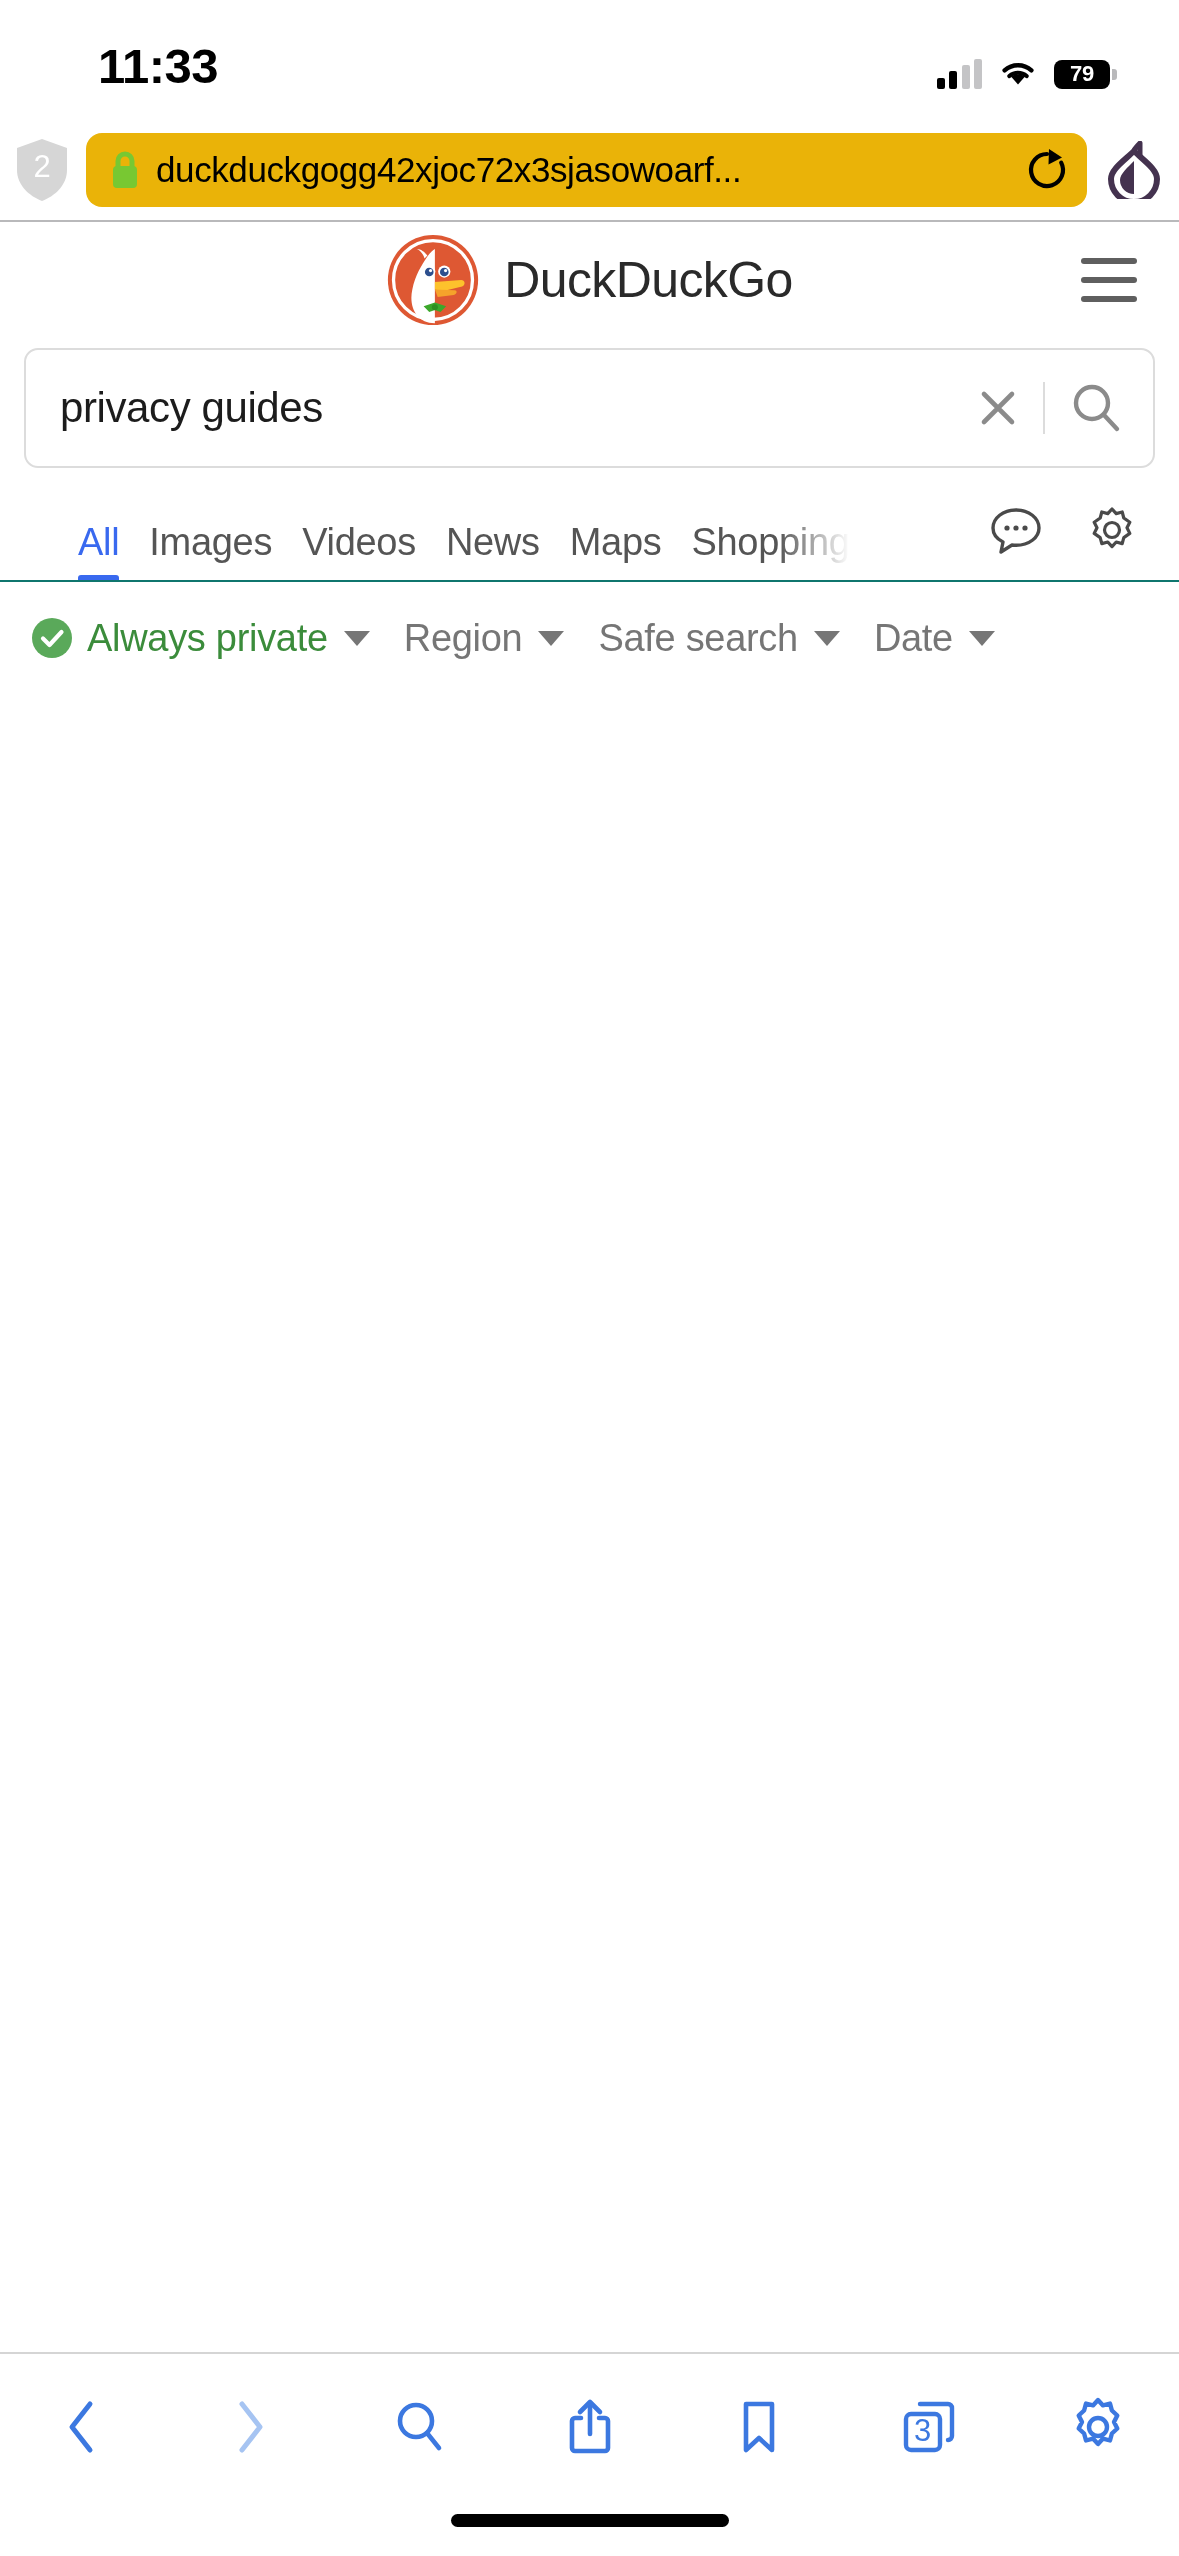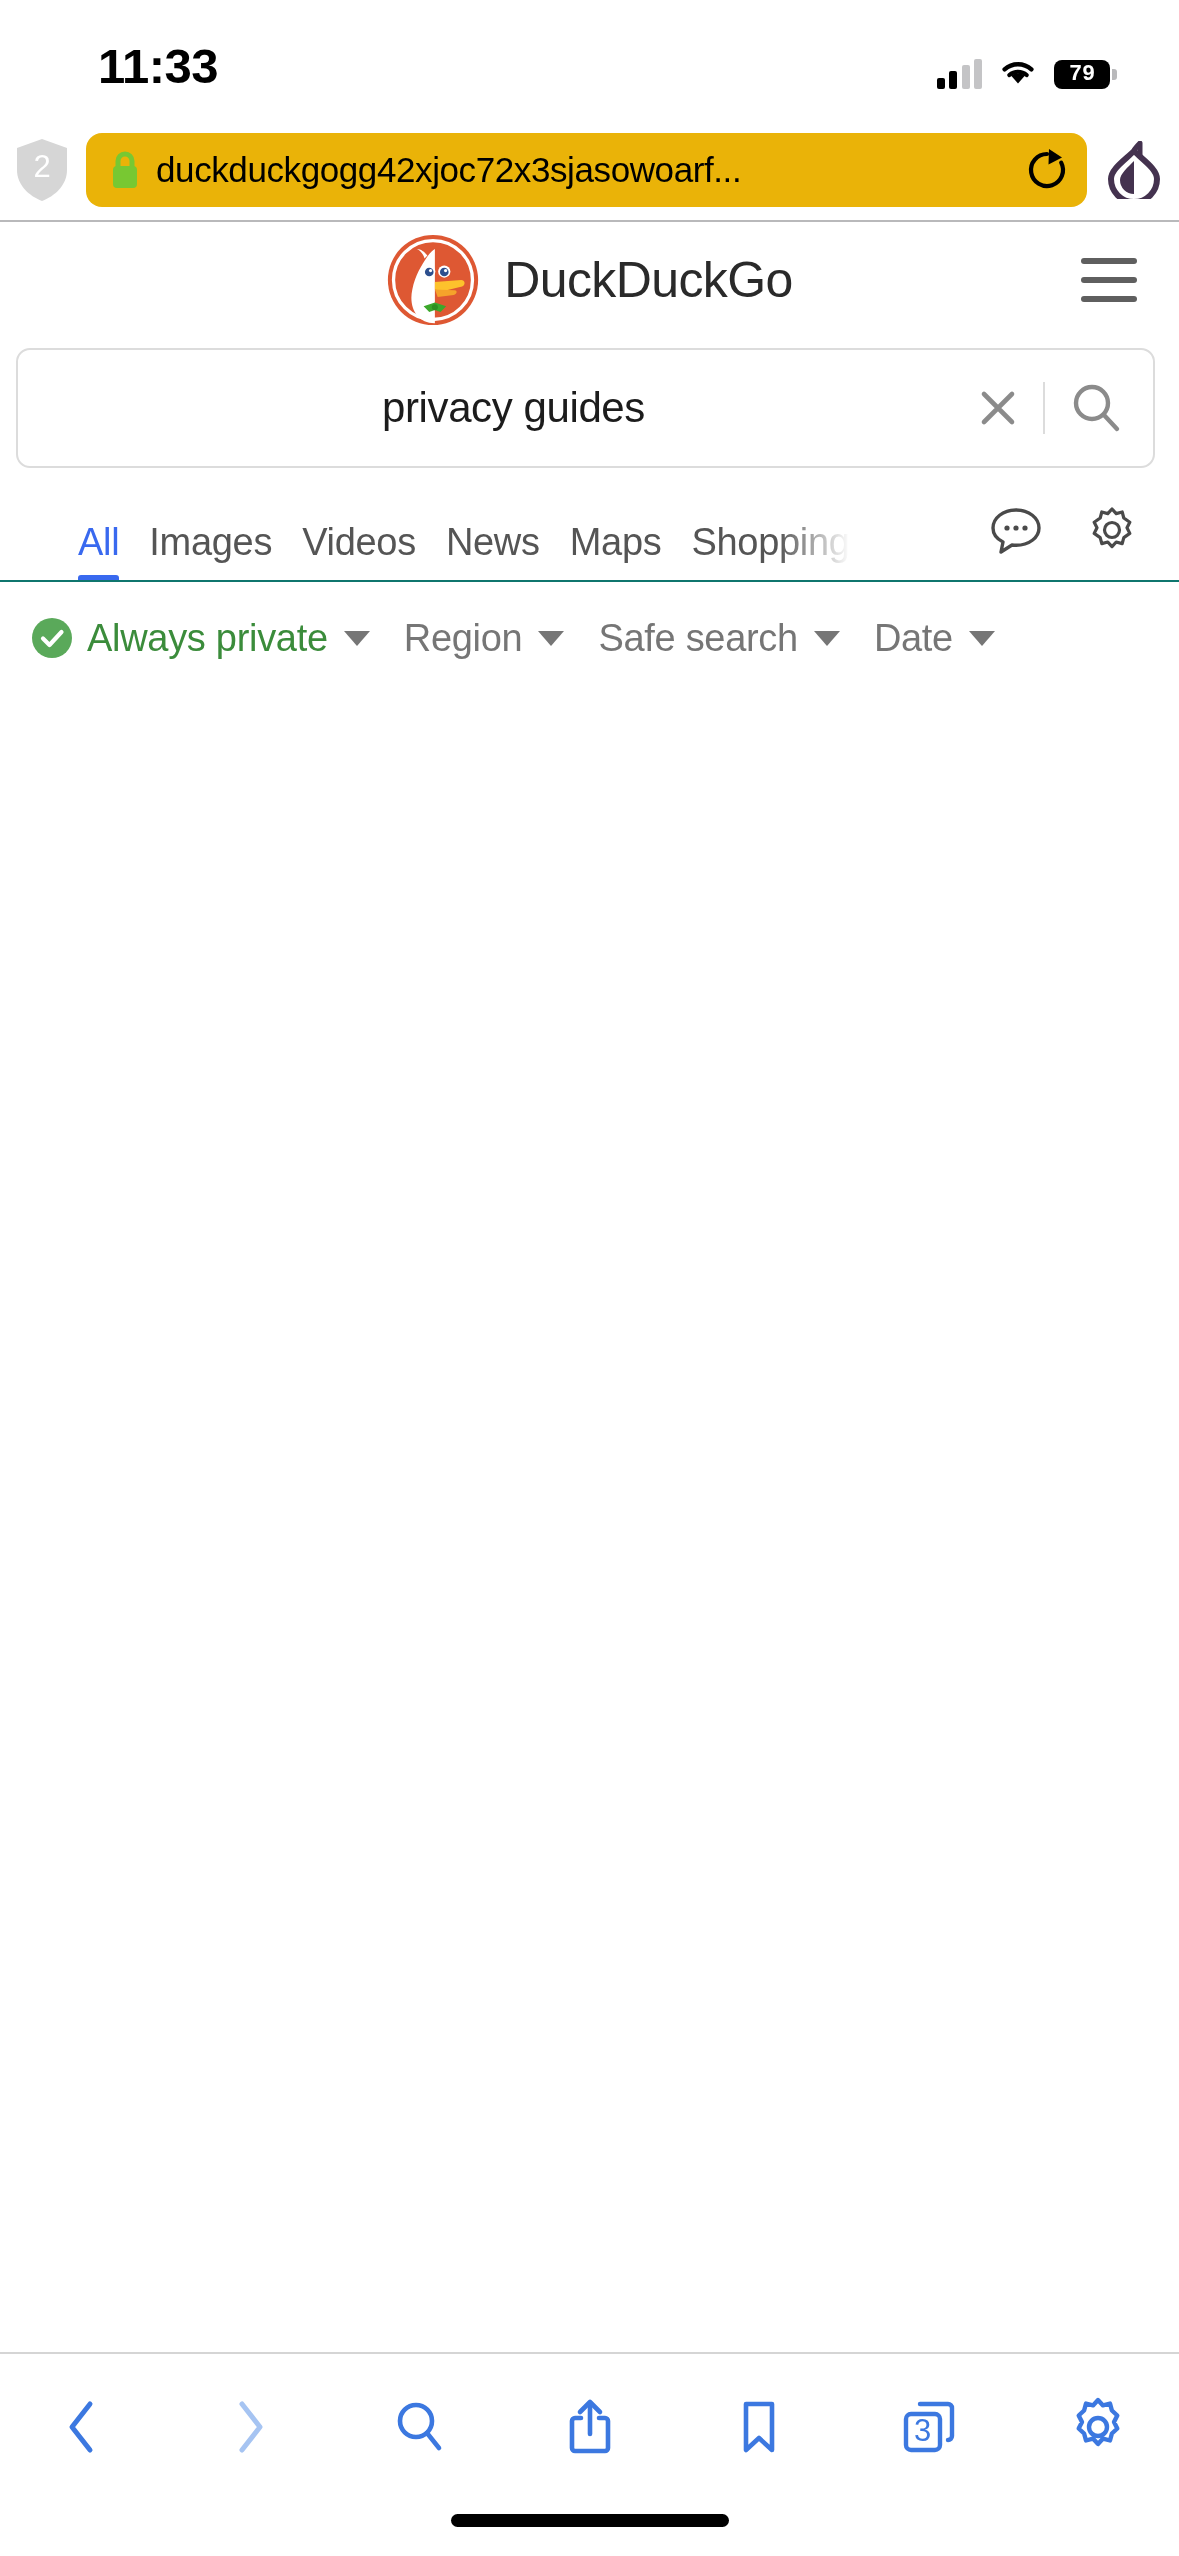--- a/index.html
+++ b/index.html
@@ -15,21 +15,21 @@
   
   .status-bar {
     height:120px; flex:0 0 120px;
     display:flex; align-items:center; justify-content:space-between;
     padding:0 62px 0 98px;
   }
   .status-time {
     font-size:49px; font-weight:700; color:#000; letter-spacing:-0.5px;
     margin-top:12px;
   }
-  .status-right { display:flex; gap:17px; margin-top:28px;font-family:Liberation Mono, monospace; }
+  .status-right { display:flex; align-items:center; gap:17px; margin-top:28px; }
   .sig { display:flex; align-items:flex-end; gap:4.5px; height:30px; }
   .sig i { display:block; width:8px; background:#000; border-radius:2px; }
   .sig i:nth-child(1){ height:11px; }
   .sig i:nth-child(2){ height:18px; }
   .sig i:nth-child(3){ height:24px; background:#c4c4c6; }
   .sig i:nth-child(4){ height:30px; background:#c4c4c6; }
   .wifi { width:38px; height:28px; }
   .battery { position:relative; display:flex; align-items:center; }
   .batt-body {
     width:56px; height:29px; background:#000; border-radius:8px;
@@ -77,21 +77,21 @@
   }
   .ddg-logo-group { display:flex; align-items:center; gap:24px; }
   .ddg-duck { width:94px; height:94px; flex:0 0 94px; }
   .ddg-wordmark { font-size:50px; color:#2a2a2a; letter-spacing:-0.6px; font-weight:400; }
   .hamburger {
     position:absolute; right:42px; top:50%; transform:translateY(-50%);
     width:56px; height:44px; display:flex; flex-direction:column; justify-content:space-between;
   }
   .hamburger span { display:block; height:6px; background:#5f5f5f; border-radius:3px; width:100%; }
 
-  .search-wrap { padding:10px 24px 0 16px;text-align:center; }
+  .search-wrap { padding:10px 24px 0 24px; }
   .search-box {
     height:120px; border:2px solid #dcdcdc; border-radius:14px;
     display:flex; align-items:center; padding:0 30px 0 34px; background:#fff;
   }
   .search-value { flex:1 1 auto; font-size:42px; color:#1c1c1c; letter-spacing:-0.4px; }
   .clear-x { flex:0 0 auto; width:46px; height:46px; margin-right:22px; }
   .v-div { width:2px; height:52px; background:#dcdcdc; flex:0 0 2px; margin-right:24px; }
   .mag { flex:0 0 auto; width:54px; height:54px; }
 
   .tabs-row {

